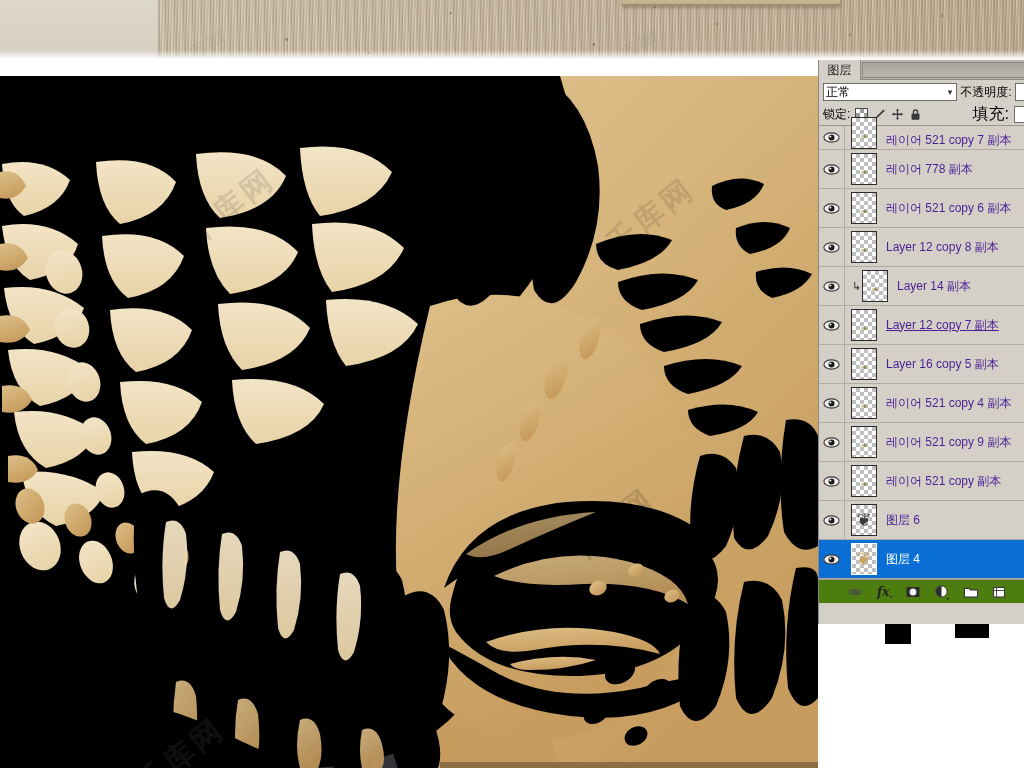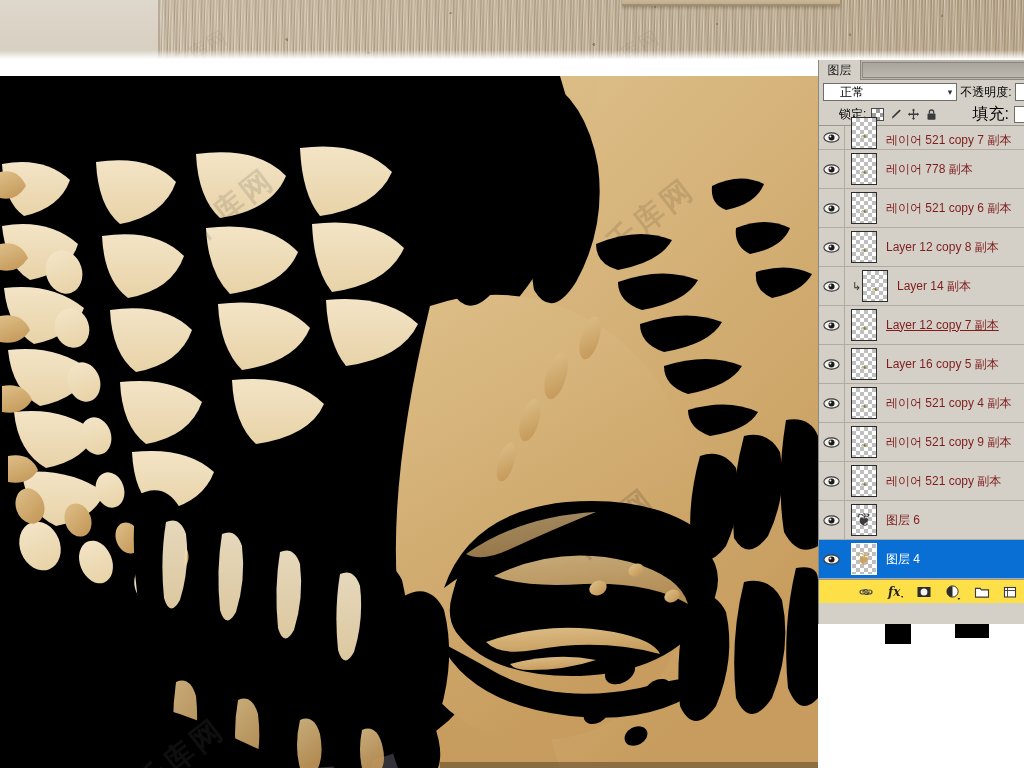--- a/index.html
+++ b/index.html
@@ -153,34 +153,34 @@
     background:linear-gradient(to bottom,#a9a59d,#bcb8b0);
     border:1px solid #8c8880; border-right:none;
   }
 
   .blend-row {
     height:24px; display:flex; align-items:center; padding:0 0 0 4px; gap:3px;
     background:#d4d0c8;
   }
   .blend-select {
     width:143px; height:18px; background:#ffffff; border:1px solid #6e6e68;
-    display:flex; align-items:center; padding-left:16px; font-size:12px;
+    display:flex; align-items:center; padding-left:2px; font-size:12px;
     position:relative;
   }
   .blend-caret {
     position:absolute; right:4px; top:50%; transform:translateY(-50%);
     font-size:9px; color:#333;
   }
   .opacity-label { font-size:12px; white-space:nowrap; }
   .opacity-box {
     width:10px; height:18px; background:#fff; border:1px solid #6e6e68; border-right:none;
   }
 
   .lock-row {
-    height:22px; display:flex; align-items:center; padding-left:20px; gap:5px;
+    height:22px; display:flex; align-items:center; padding-left:4px; gap:5px;
     background:#d4d0c8;
     border-bottom:1px solid #9a9690;
   }
   .lock-label { font-size:12px; }
   .lockicon { width:13px; height:13px; display:inline-block; position:relative; }
   .li-checker {
     background-image:
       linear-gradient(45deg,#9b9b9b 25%,transparent 25%,transparent 75%,#9b9b9b 75%),
       linear-gradient(45deg,#9b9b9b 25%,#ffffff 25%,#ffffff 75%,#9b9b9b 75%);
     background-size:8px 8px; background-position:0 0,4px 4px;
@@ -224,30 +224,30 @@
   .thumb .mark {
     position:absolute; left:50%; top:62%; transform:translate(-50%,-50%);
     font-size:8px; line-height:1; color:#8a7a3a;
   }
   .thumb.art-thumb .glyph {
     position:absolute; left:50%; top:50%; transform:translate(-50%,-50%);
     font-size:18px; line-height:1; color:#3a3a3a;
   }
   .thumb.art-thumb.gold .glyph { color:#c9a35f; }
   .layer-name {
-    margin-left:9px; font-size:12px; color:#7f1d1d; white-space:nowrap;
+    margin-left:9px; font-size:12px; color:#4c1d95; white-space:nowrap;
     font-family:"Liberation Sans", sans-serif;
   }
   .layer-name.underline { text-decoration:underline; }
   .layer-row.selected .thumb { border-color:#ffffff; box-shadow:0 0 0 1px #0a6fd4; }
 
   .panel-footer {
-    height:24px; background:#fde047; border-top:1px solid #9a9690;
+    height:24px; background:#4d7c0f; border-top:1px solid #9a9690;
     display:flex; align-items:center; justify-content:flex-end; gap:13px;
-    padding-right:5px;
+    padding-right:16px;
   }
   .fbtn { width:16px; height:16px; position:relative; display:block; }
 
   .panel-bottom-fill { background:#d4d0c8; }
 
   
   .cut-shape {
     position:absolute; left:818px; top:624px; width:206px; height:144px;
     background:#ffffff;
   }

